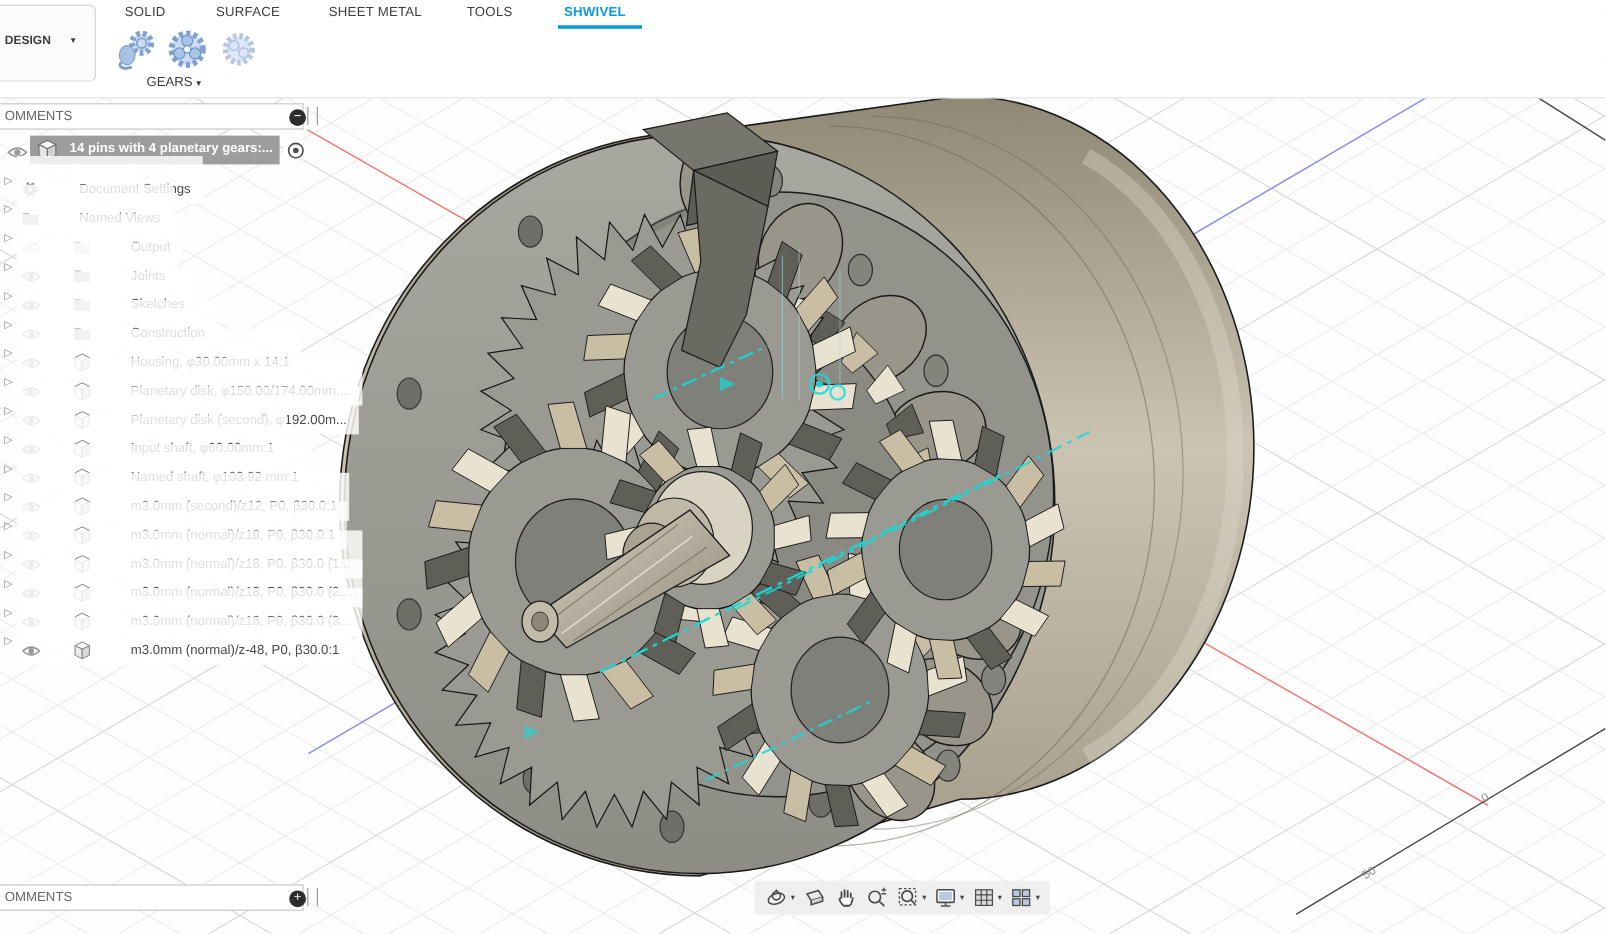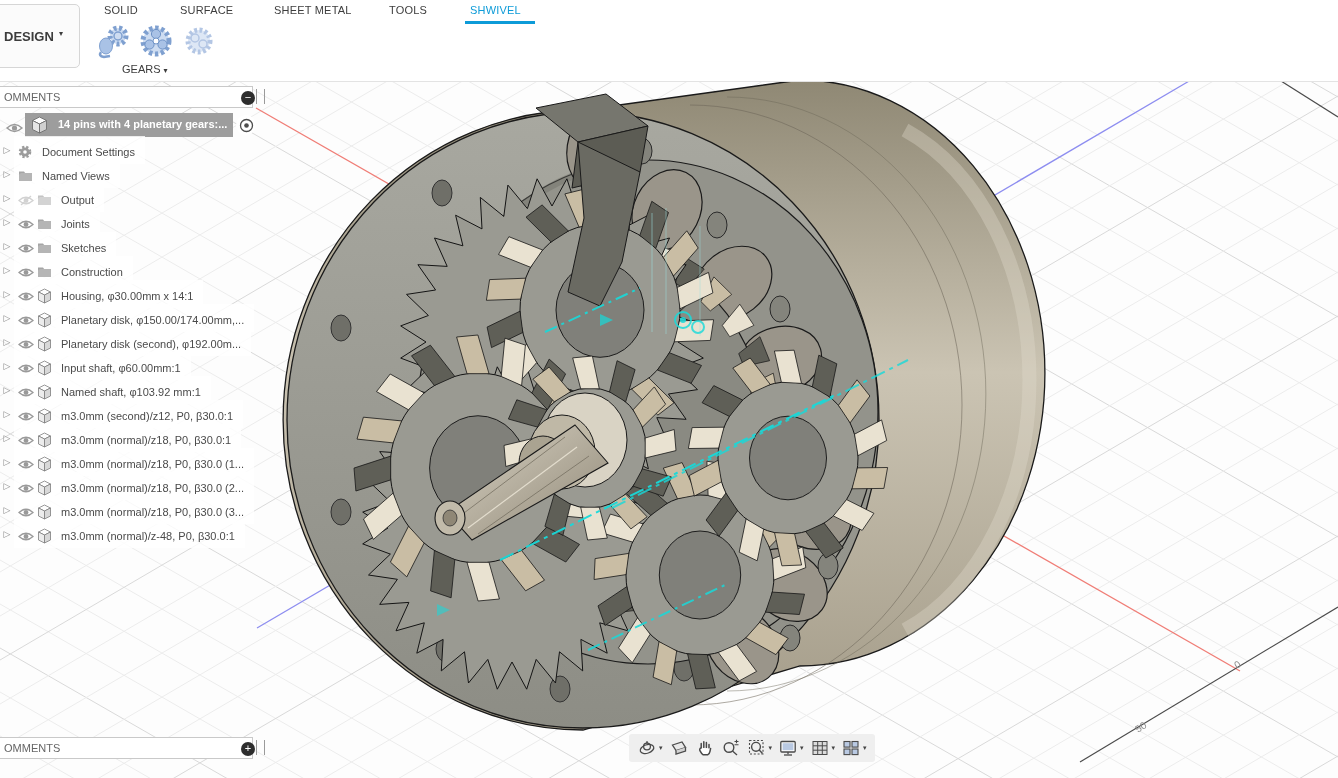--- a/index.html
+++ b/index.html
@@ -5,24 +5,24 @@
   html,body{margin:0;padding:0;}
   body{width:1338px;height:778px;position:relative;overflow:hidden;
        font-family:"Liberation Sans",sans-serif;background:#fdfdfd;
        -webkit-font-smoothing:antialiased;}
   #scene{position:absolute;left:0;top:0;z-index:0;}
   
   #header{position:absolute;left:0;top:0;width:1338px;height:81px;background:#ffffff;
           border-bottom:1px solid #e3e3e3;z-index:10;}
   #design-box{position:absolute;left:-46px;top:4px;width:124px;height:62px;background:#fbfbfb;
           border:1px solid #d6d6d6;border-radius:5px;}
-  #design-box .lbl{position:absolute;left:49px;top:24px;font-size:13px;font-weight:bold;color:#3c3c3c;}
+  #design-box .lbl{position:absolute;left:49px;top:24px;font-size:10px;font-weight:bold;color:#3c3c3c;}
   #design-box .car{position:absolute;left:104px;top:24px;font-size:8px;color:#3c3c3c;}
   .tab{position:absolute;top:4px;font-size:11px;color:#3d3d3d;letter-spacing:.2px;cursor:default;}
-  .tab.active{color:#0d9bd8;font-weight:normal;text-align:right;}
+  .tab.active{color:#0d9bd8;font-weight:bold;text-align:right;}
   #tab-underline{position:absolute;left:465px;top:21px;width:70px;height:3px;background:#0d9bd8;}
   .gear-ico{position:absolute;cursor:pointer;}
   #gears-label{position:absolute;left:122px;top:63px;font-size:11px;color:#3c3c3c;}
   #gears-label .car{font-size:8px;}
   
   #browser{position:absolute;left:0;top:86px;width:270px;z-index:20;}
   .panel-bar{position:absolute;left:0;width:253px;height:22px;background:#ffffff;
              border:1px solid #c9c9c9;border-left:none;box-sizing:border-box;}
   .panel-bar .ptitle{position:absolute;left:4px;top:4px;font-size:11px;color:#666;}
   .circle-btn{position:absolute;top:4px;width:14px;height:14px;border-radius:50%;background:#2d2d2d;
@@ -32,21 +32,21 @@
   #root-row{position:absolute;left:0;top:27px;height:24px;width:262px;}
   #root-row .bg{position:absolute;left:25px;top:0;width:208px;height:24px;background:#9d9d9d;}
   #root-row .rlabel{position:absolute;left:58px;top:5px;font-size:11px;font-weight:bold;color:#ffffff;text-align:right;}
   #root-row .cube{position:absolute;left:30px;top:3px;}
   #root-row .eye{position:absolute;left:6px;top:7px;}
   #root-row .radio{position:absolute;left:236px;top:2px;width:20px;height:20px;background:#fff;
                    border-radius:50%;display:flex;align-items:center;justify-content:center;cursor:pointer;}
   .brow{position:absolute;left:0;height:24px;display:flex;align-items:center;}
   .brow .arrow{width:14px;font-size:9px;color:#8a8a8a;text-align:center;cursor:pointer;flex:none;}
   .brow .strip{display:flex;align-items:center;background:rgba(255,255,255,.82);height:24px;
-               padding:4px 10px 0 4px;white-space:nowrap;}
+               padding:16px 10px 0 4px;white-space:nowrap;gap:24px;}
   .brow .slot{width:19px;flex:none;display:flex;align-items:center;cursor:pointer;}
   .brow .blabel{font-size:11px;color:#4a4a4a;margin-left:5px;}
   
   #comments{position:absolute;left:0;top:737px;width:270px;height:34px;z-index:20;}
   
   #navbar{position:absolute;left:629px;top:734px;height:28px;background:#efefef;border-radius:3px;
           display:flex;align-items:center;padding:0 5px;z-index:20;}
   .navtool{display:flex;align-items:center;padding:2px 3px;cursor:pointer;border-radius:2px;}
   .navtool .car{font-size:7px;color:#444;margin-left:2px;}
 </style>

